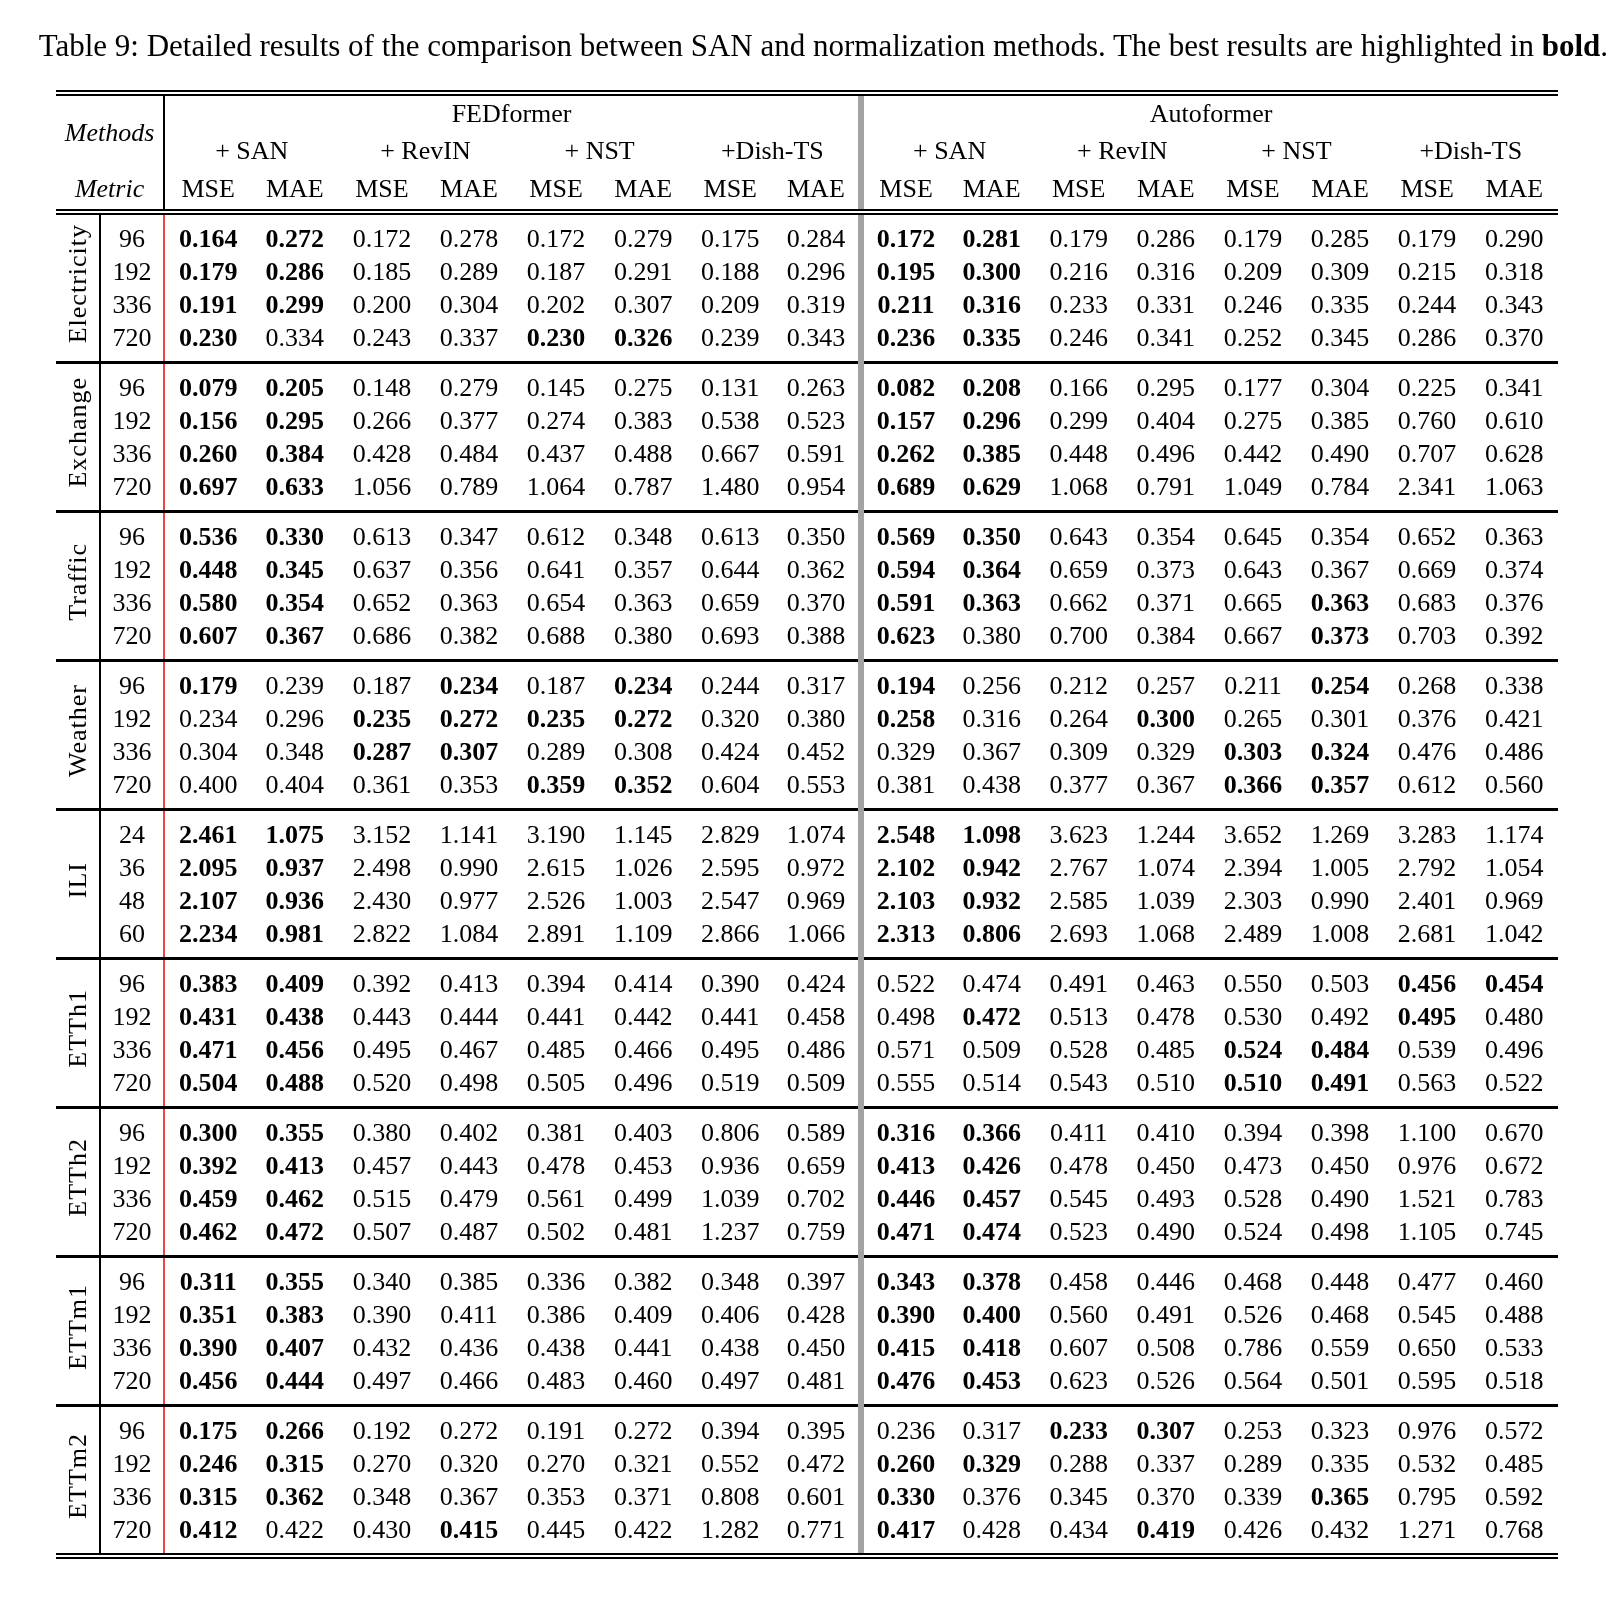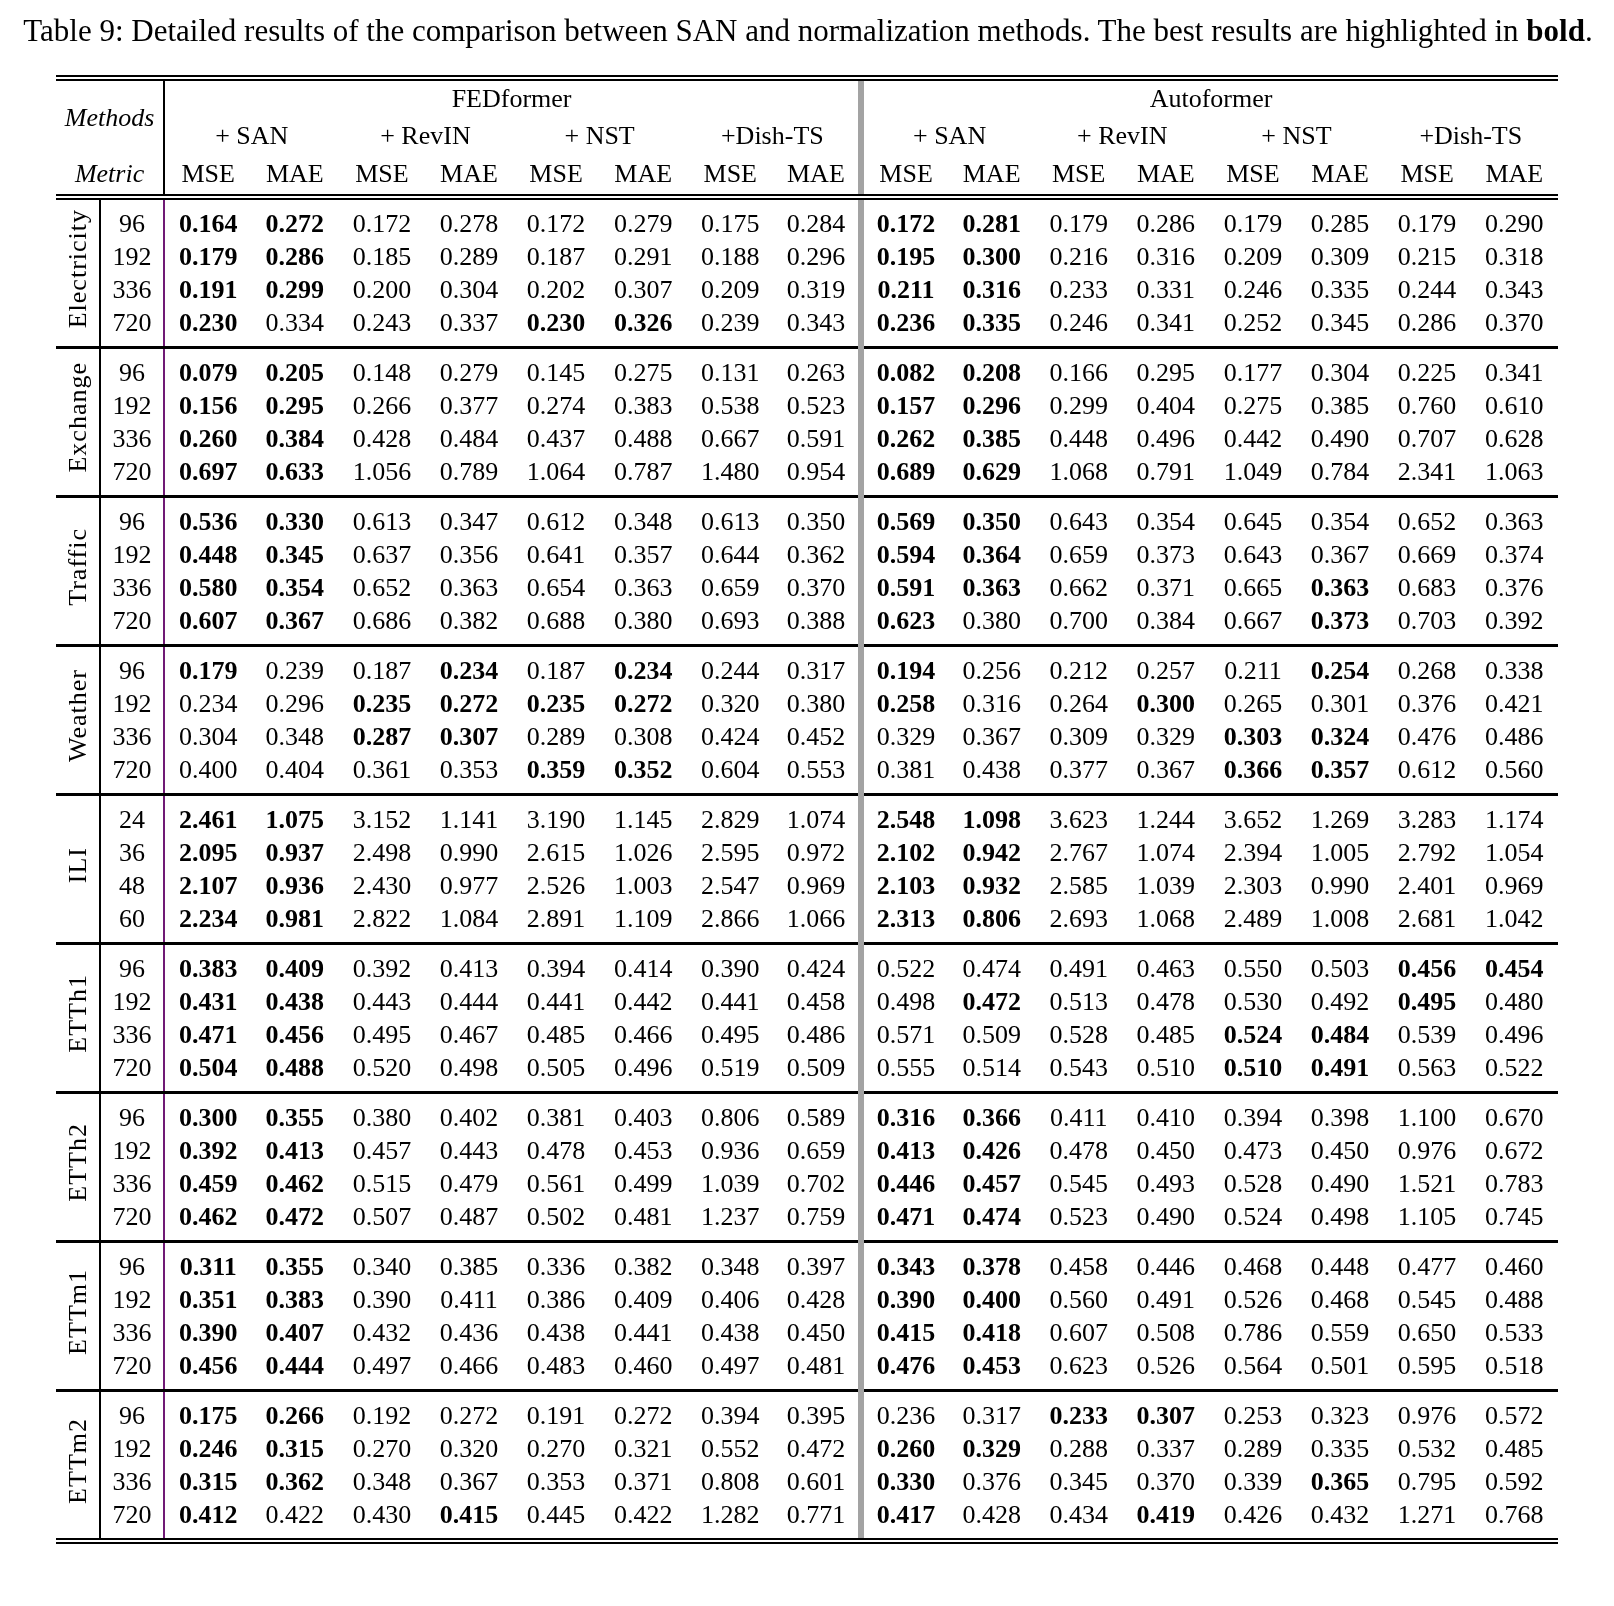--- a/index.html
+++ b/index.html
@@ -10,24 +10,24 @@
     font-family: "Liberation Serif", "DejaVu Serif", serif;
   }
   .page {
     width: 1614px;
     min-height: 1606px;
     box-sizing: border-box;
     padding-top: 10px;
     background: #ffffff;
   }
   .caption {
-    margin: 1px 6px 24px 8px;
+    margin: 16px 6px 24px 8px;
     font-size: 31px;
     line-height: 1.28;
-    text-align: center;
+    text-align: right;
   }
   .caption b { font-weight: bold; }
 
   table.results {
     border-collapse: collapse;
     table-layout: fixed;
     width: 1502px;
     margin-left: 56px;
     font-size: 26px;
     border-top: 6px double #000;
@@ -64,21 +64,21 @@
     padding: 0;
   }
   .vert {
     display: inline-block;
     writing-mode: vertical-rl;
     transform: rotate(180deg);
     font-size: 26px;
     letter-spacing: 1px;
     line-height: 1;
   }
-  td.hz { border-right: 2px solid #701a75; }
+  td.hz { border-right: 2px solid #ef4444; }
   td.num.b, .b { font-weight: bold; }
 </style>
 </head>
 <body>
 
 <div class="page">
 
   <p class="caption"><span>Table 9: Detailed results of the comparison between SAN and normalization methods. The best results are highlighted in </span><b>bold</b><span>.</span></p>
 
   <table class="results">

